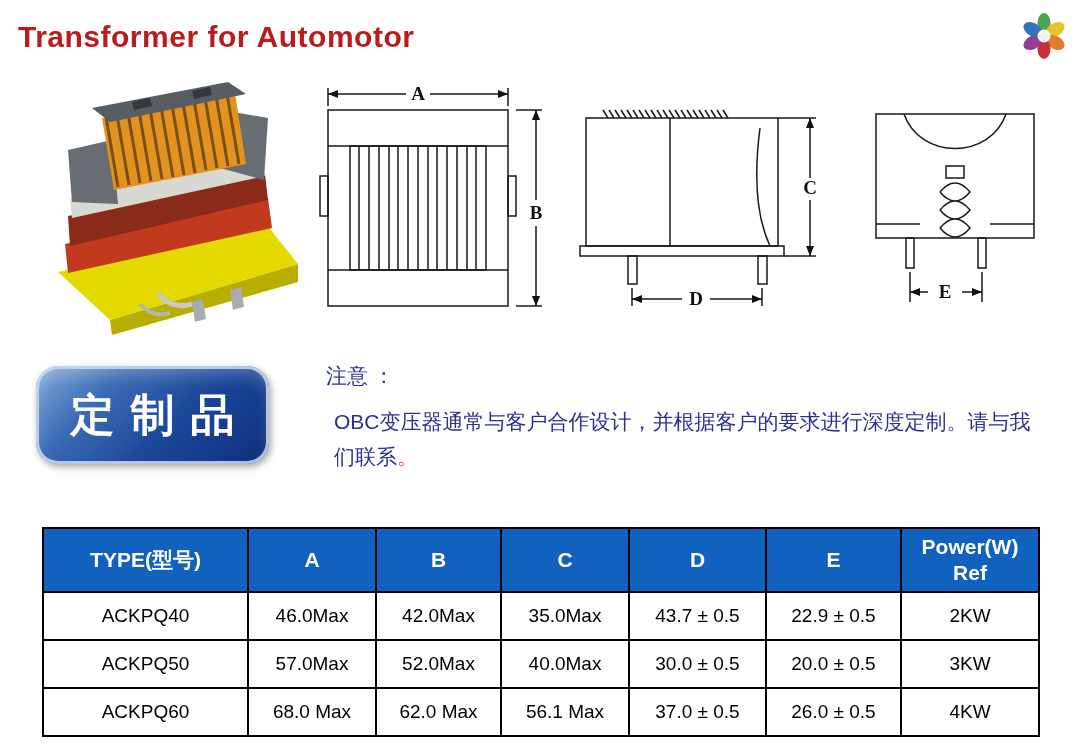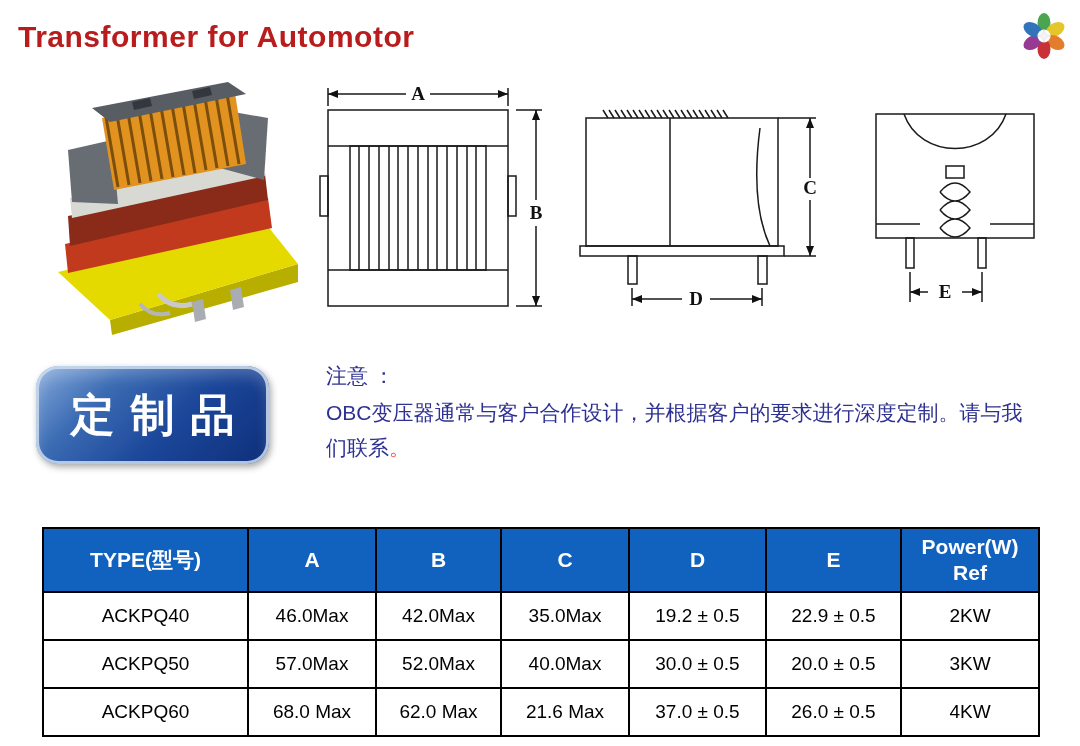--- a/index.html
+++ b/index.html
@@ -32,22 +32,22 @@
     background:linear-gradient(135deg,#86abdb 0%,#3c6cb4 28%,#1b4699 60%,#0e2f7a 100%);
     box-shadow:inset 0 0 0 3px rgba(205,220,238,.85), inset 0 10px 14px rgba(255,255,255,.22), 2px 3px 7px rgba(0,0,0,.35);
     display:flex; align-items:center; justify-content:center;
   }
   .badge span {
     color:#fff; font-size:44px; font-weight:bold;
     letter-spacing:16px; padding-left:16px;
   }
 
   .note { position:absolute; left:326px; top:362px; width:716px; color:#2e3192; }
-  .note-heading { font-size:21px; margin:0 0 6px 0;font-family:Liberation Serif, serif; }
-  .note-body { font-size:21px; line-height:1.65; margin:0; }
+  .note-heading { font-size:21px; margin:0 0 15px 0;font-family:Liberation Serif, serif; }
+  .note-body { font-size:21px; line-height:1.65; margin:8px; }
   .note-period { color:#e03a2f; }
 
   table.spec {
     position:absolute; left:42px; top:527px; width:996px;
     border-collapse:collapse; table-layout:fixed;padding-left:12px;
   }
   table.spec th, table.spec td {
     border:2px solid #000; text-align:center; vertical-align:middle; padding:0;
   }
   table.spec th {
@@ -201,38 +201,38 @@
         <th>Power(W)
 Ref</th>
       </tr>
     </thead>
     <tbody>
       <tr>
         <td>ACKPQ40</td>
         <td>46.0Max</td>
         <td>42.0Max</td>
         <td>35.0Max</td>
-        <td>19.2 ± 0.5</td>
+        <td>43.7 ± 0.5</td>
         <td>22.9 ± 0.5</td>
         <td>2KW</td>
       </tr>
       <tr>
         <td>ACKPQ50</td>
         <td>57.0Max</td>
         <td>52.0Max</td>
         <td>40.0Max</td>
         <td>30.0 ± 0.5</td>
         <td>20.0 ± 0.5</td>
         <td>3KW</td>
       </tr>
       <tr>
         <td>ACKPQ60</td>
         <td>68.0 Max</td>
         <td>62.0 Max</td>
-        <td>21.6 Max</td>
+        <td>56.1 Max</td>
         <td>37.0 ± 0.5</td>
         <td>26.0 ± 0.5</td>
         <td>4KW</td>
       </tr>
     </tbody>
   </table>
 
 </div>
 
 </body></html>

